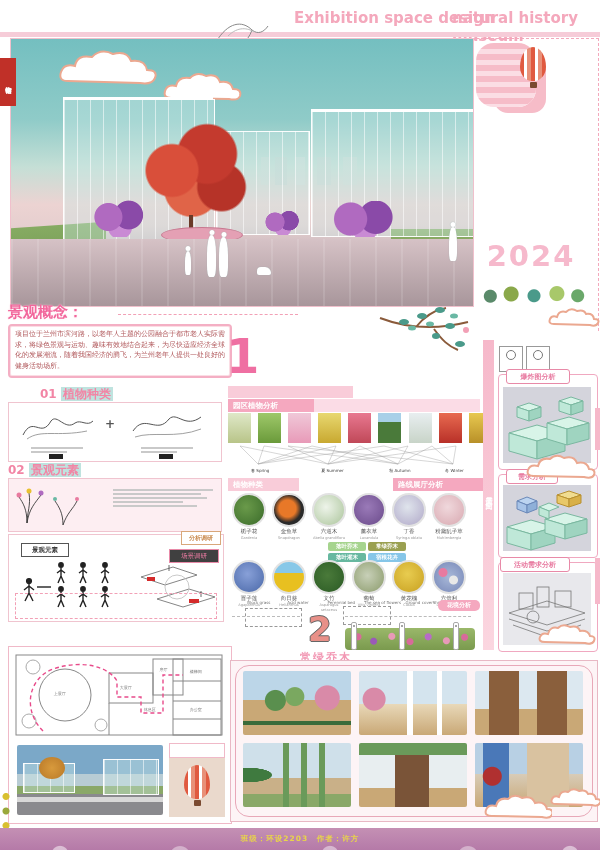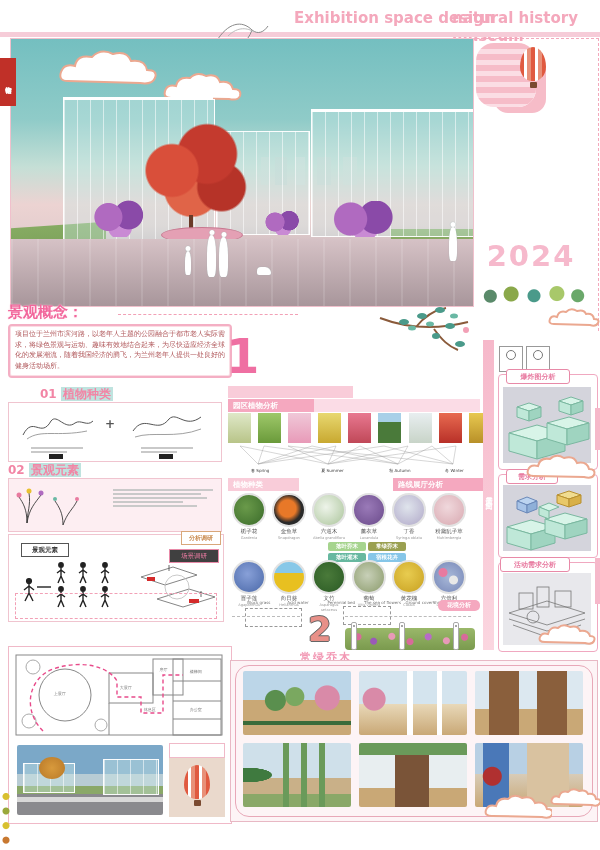--- a/index.html
+++ b/index.html
@@ -558,14 +558,23 @@
   <svg class="a" style="left:546px;top:306px;" width="56" height="24">
     <path class="cloudline" d="M8 18 Q2 18 4 13 Q6 9 11 11 Q13 4 20 6 Q25 1 31 5 Q38 3 40 8 Q47 7 48 13 Q54 13 52 17 Q50 21 44 19 Z"></path>
   </svg>
   <svg class="a" style="left:482px;top:792px;" width="70" height="30">
     <path class="cloudline" d="M10 24 Q2 24 4 18 Q6 12 14 14 Q16 5 26 7 Q32 1 40 6 Q50 3 53 11 Q63 9 65 17 Q72 17 70 23 Q68 27 60 25 Z"></path>
   </svg>
   <svg class="a" style="left:548px;top:786px;" width="52" height="24">
     <path class="cloudline" d="M8 18 Q2 18 4 13 Q6 9 11 11 Q13 4 20 6 Q25 1 31 5 Q38 3 40 8 Q47 7 48 13 Q54 13 52 17 Q50 21 44 19 Z"></path>
   </svg>
 
+  <div class="a" style="left:0;top:828px;width:600px;height:22px;background:
+      radial-gradient(circle at 10% 120%,rgba(255,255,255,.5) 0 8px,transparent 9px),
+      radial-gradient(circle at 30% 130%,rgba(255,255,255,.4) 0 10px,transparent 11px),
+      radial-gradient(circle at 55% 120%,rgba(255,255,255,.45) 0 8px,transparent 9px),
+      radial-gradient(circle at 78% 130%,rgba(255,255,255,.4) 0 10px,transparent 11px),
+      radial-gradient(circle at 95% 120%,rgba(255,255,255,.5) 0 8px,transparent 9px),
+      linear-gradient(#c490b4,#b57aa8);display:flex;align-items:center;justify-content:center;">
+    <span style="color:#e8d44a;font-size:7.5px;font-weight:700;letter-spacing:1px;">班级：环设2203　作者：许方</span>
+  </div>
 
 </div>
 
 </body></html>

